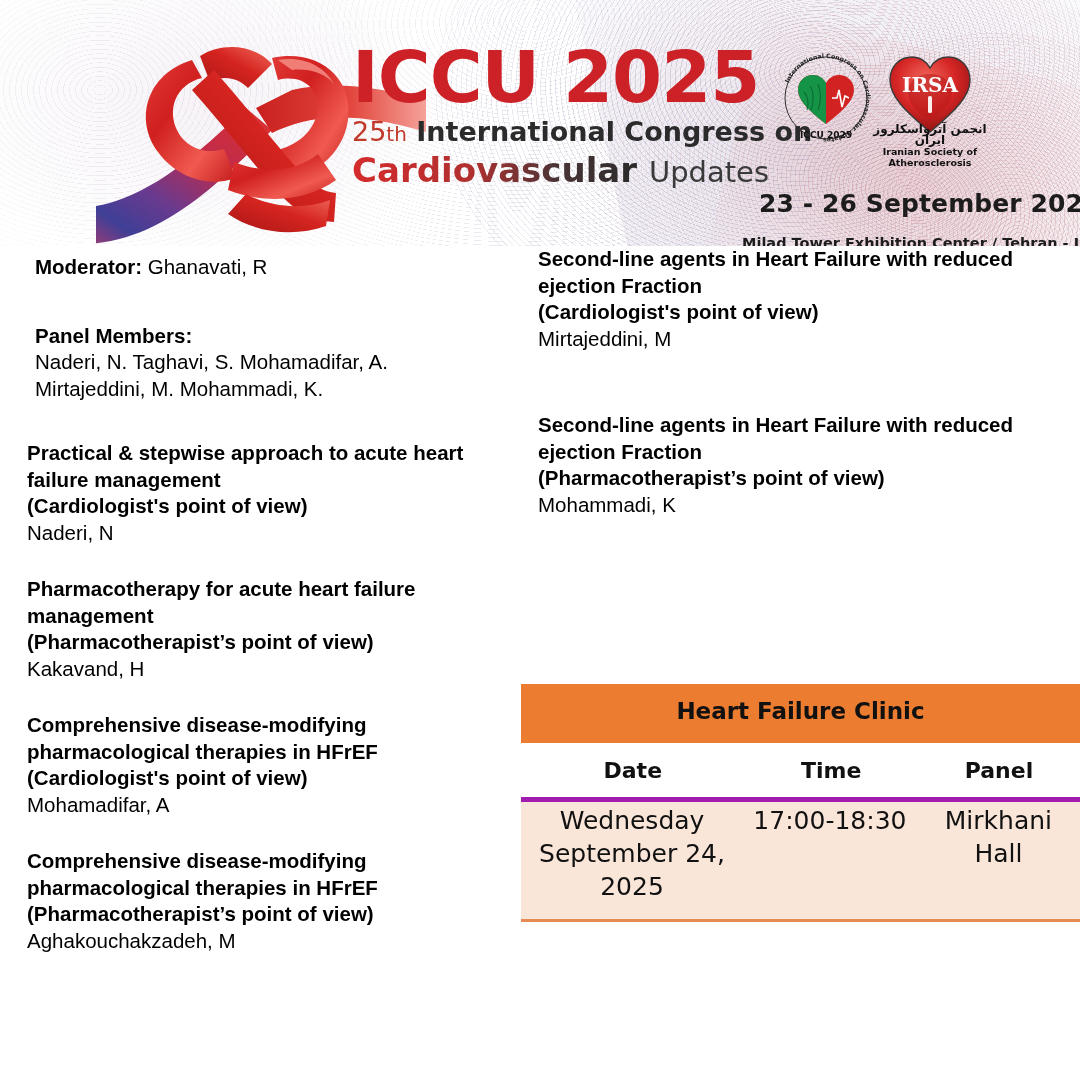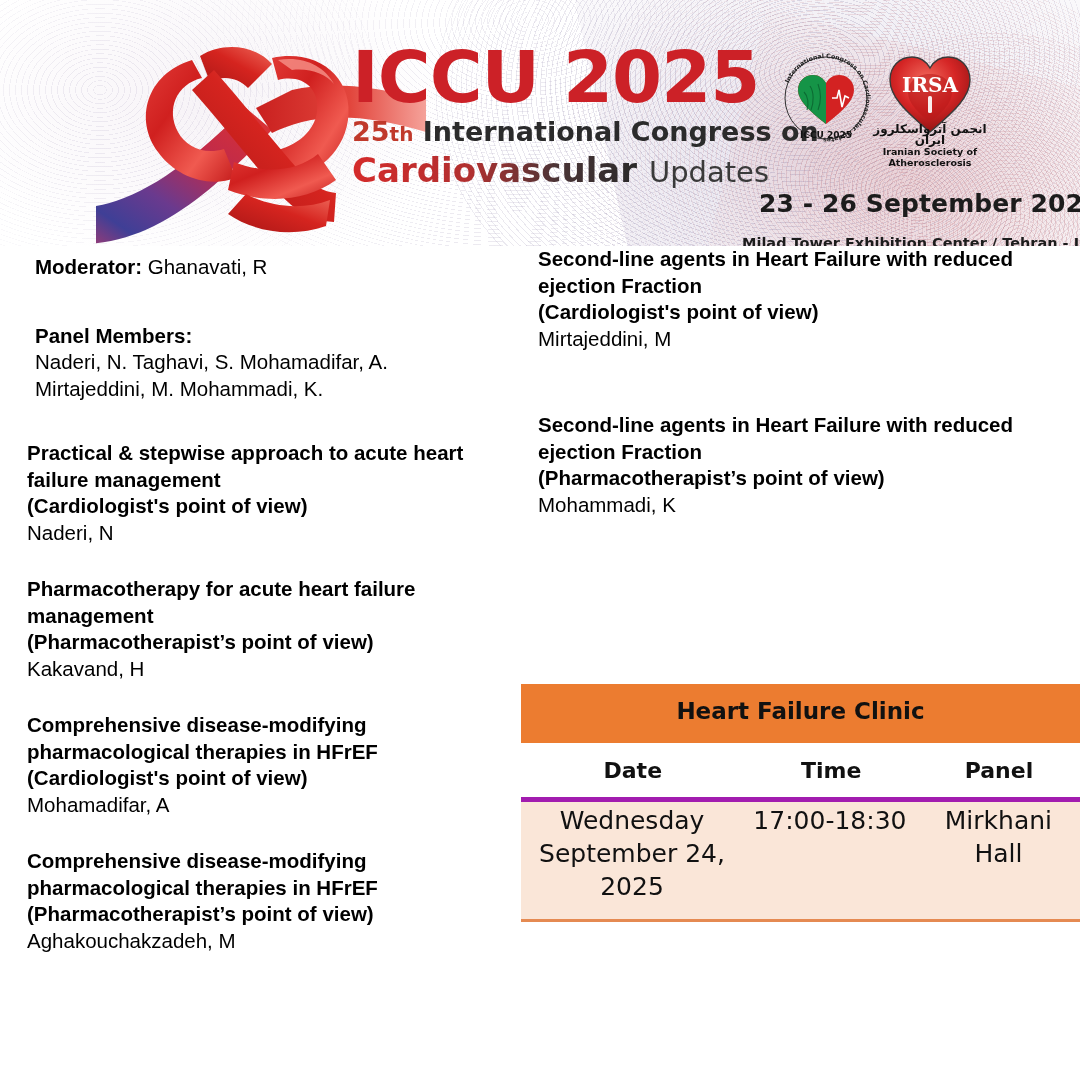--- a/index.html
+++ b/index.html
@@ -97,21 +97,21 @@
     text-align:right;
     margin:0;
     white-space:nowrap;
   }
   .sub1{
     text-align:right;margin:2px 0 0 0;white-space:nowrap;
     font-family:"DejaVu Sans", sans-serif;
     font-size:27px;line-height:32px;font-weight:bold;
     color:#2b2b2b;
   }
-  .sub1 .ord{color:#c0392b;font-weight:bold;}
+  .sub1 .ord{color:#c0392b;font-weight:normal;}
   .sub1 .ord small{font-size:20px;}
   .sub2{
     text-align:right;margin:0;white-space:nowrap;
     font-family:"DejaVu Sans", sans-serif;
     font-size:34px;line-height:40px;font-weight:bold;
     color:#262626;
   }
   .sub2 .cardio{
     background:linear-gradient(90deg,#d52b2b 0%,#b03030 42%,#4a3436 72%,#2a2a2a 100%);
     -webkit-background-clip:text;background-clip:text;

